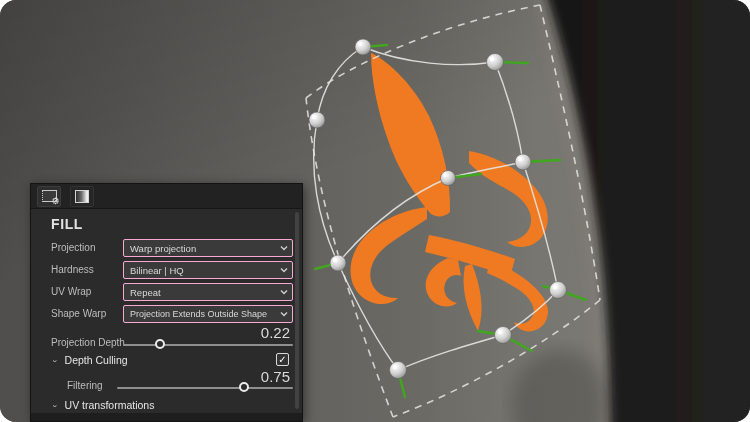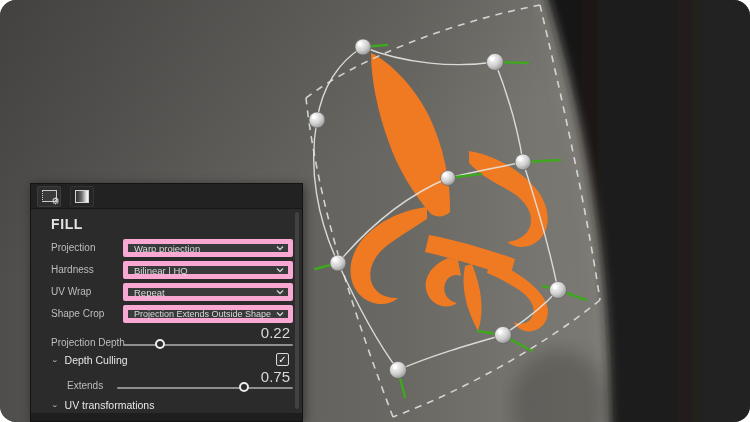--- a/index.html
+++ b/index.html
@@ -13,21 +13,21 @@
           display:flex;align-items:center;gap:9px;padding-left:6px;}
   .tab{width:22px;height:19px;display:flex;align-items:center;justify-content:center;background:#2e2e2e;
        border:1px solid #3c3c3c;border-radius:2px;cursor:pointer;}
   .tab.sec{background:#262626;border-color:#333;}
   .t1{position:relative;width:13px;height:10px;border:1px solid #c9c9c9;border-left-style:dotted;background:#3a3a3a;}
   .t1 .gear{position:absolute;right:-4px;bottom:-5px;font-size:9px;line-height:9px;color:#e0e0e0;}
   .t2{width:12px;height:11px;border:1px solid #d5d5d5;background:linear-gradient(90deg,#2f2f2f 0%,#6b6b6b 45%,#efefef 90%);}
   .fillhdr{position:absolute;left:20px;top:32px;font-size:14px;font-weight:bold;letter-spacing:.6px;color:#e2e2e2;}
   .row{position:absolute;left:0;width:100%;height:20px;}
   .rlabel{position:absolute;left:20px;top:3px;font-size:10px;color:#bdbdbd;white-space:nowrap;}
-  .field{position:absolute;left:92px;top:0;width:170px;height:18px;background:#3a3a3a;border:5px solid #f9a8d4;
+  .field{position:absolute;left:92px;top:0;width:170px;height:18px;background:#3a3a3a;border:1px solid #f9a8d4;
          border-radius:2px;box-sizing:border-box;display:flex;align-items:center;cursor:pointer;}
   .fval{font-size:9.5px;color:#d9d9d9;padding-left:6px;white-space:nowrap;flex:1;}
   .chev{width:8px;height:8px;margin-right:4px;flex:0 0 auto;}
   .chev polyline{fill:none;stroke:#cfcfcf;stroke-width:1.4;}
   .sliderval{position:absolute;right:12px;font-size:15px;color:#d9d9d9;}
   .slabel{position:absolute;font-size:10px;color:#bdbdbd;white-space:nowrap;}
   .track{position:absolute;height:2px;background:#8f8f8f;border-radius:1px;cursor:pointer;}
   .handle{position:absolute;top:-5px;width:10px;height:10px;border:2px solid #ececec;background:#2b2b2b;
           border-radius:50%;box-sizing:border-box;margin-left:-5px;cursor:pointer;}
   .sechdr{position:absolute;left:20px;display:flex;align-items:center;gap:6px;cursor:pointer;}
@@ -216,21 +216,21 @@
     <div class="row" style="top:99px;">
       <span class="rlabel">UV Wrap</span>
       <div class="field">
         <span class="fval">Repeat</span>
         <svg class="chev" viewBox="0 0 8 8">
             <polyline points="1,2.5 4,5.5 7,2.5"></polyline>
           </svg>
       </div>
     </div>
     <div class="row" style="top:121px;">
-      <span class="rlabel">Shape Crop</span>
+      <span class="rlabel">Shape Warp</span>
       <div class="field">
         <span class="fval" style="font-size:9px;">Projection Extends Outside Shape</span>
         <svg class="chev" viewBox="0 0 8 8">
             <polyline points="1,2.5 4,5.5 7,2.5"></polyline>
           </svg>
       </div>
     </div>
 
     <span class="sliderval" style="top:140px;">0.22</span>
     <span class="slabel" style="left:20px;top:153px;">Projection Depth</span>
@@ -238,21 +238,21 @@
       <div class="handle" style="left: 22%;"></div>
     </div>
 
     <div class="sechdr" style="top:170px;">
       <span class="sechev">⌄</span>
       <span class="sectitle">Depth Culling</span>
     </div>
     <div class="checkbox" style="top:169px;">✓</div>
 
     <span class="sliderval" style="top:184px;">0.75</span>
-    <span class="slabel" style="left:36px;top:196px;">Extends</span>
+    <span class="slabel" style="left:36px;top:196px;">Filtering</span>
     <div class="track" style="left:86px;top:203px;width:176px;">
       <div class="handle" style="left: 72%;"></div>
     </div>
 
     <div class="sechdr" style="top:215px;">
       <span class="sechev">⌄</span>
       <span class="sectitle">UV transformations</span>
     </div>
 
     <div class="footerstrip"></div>

